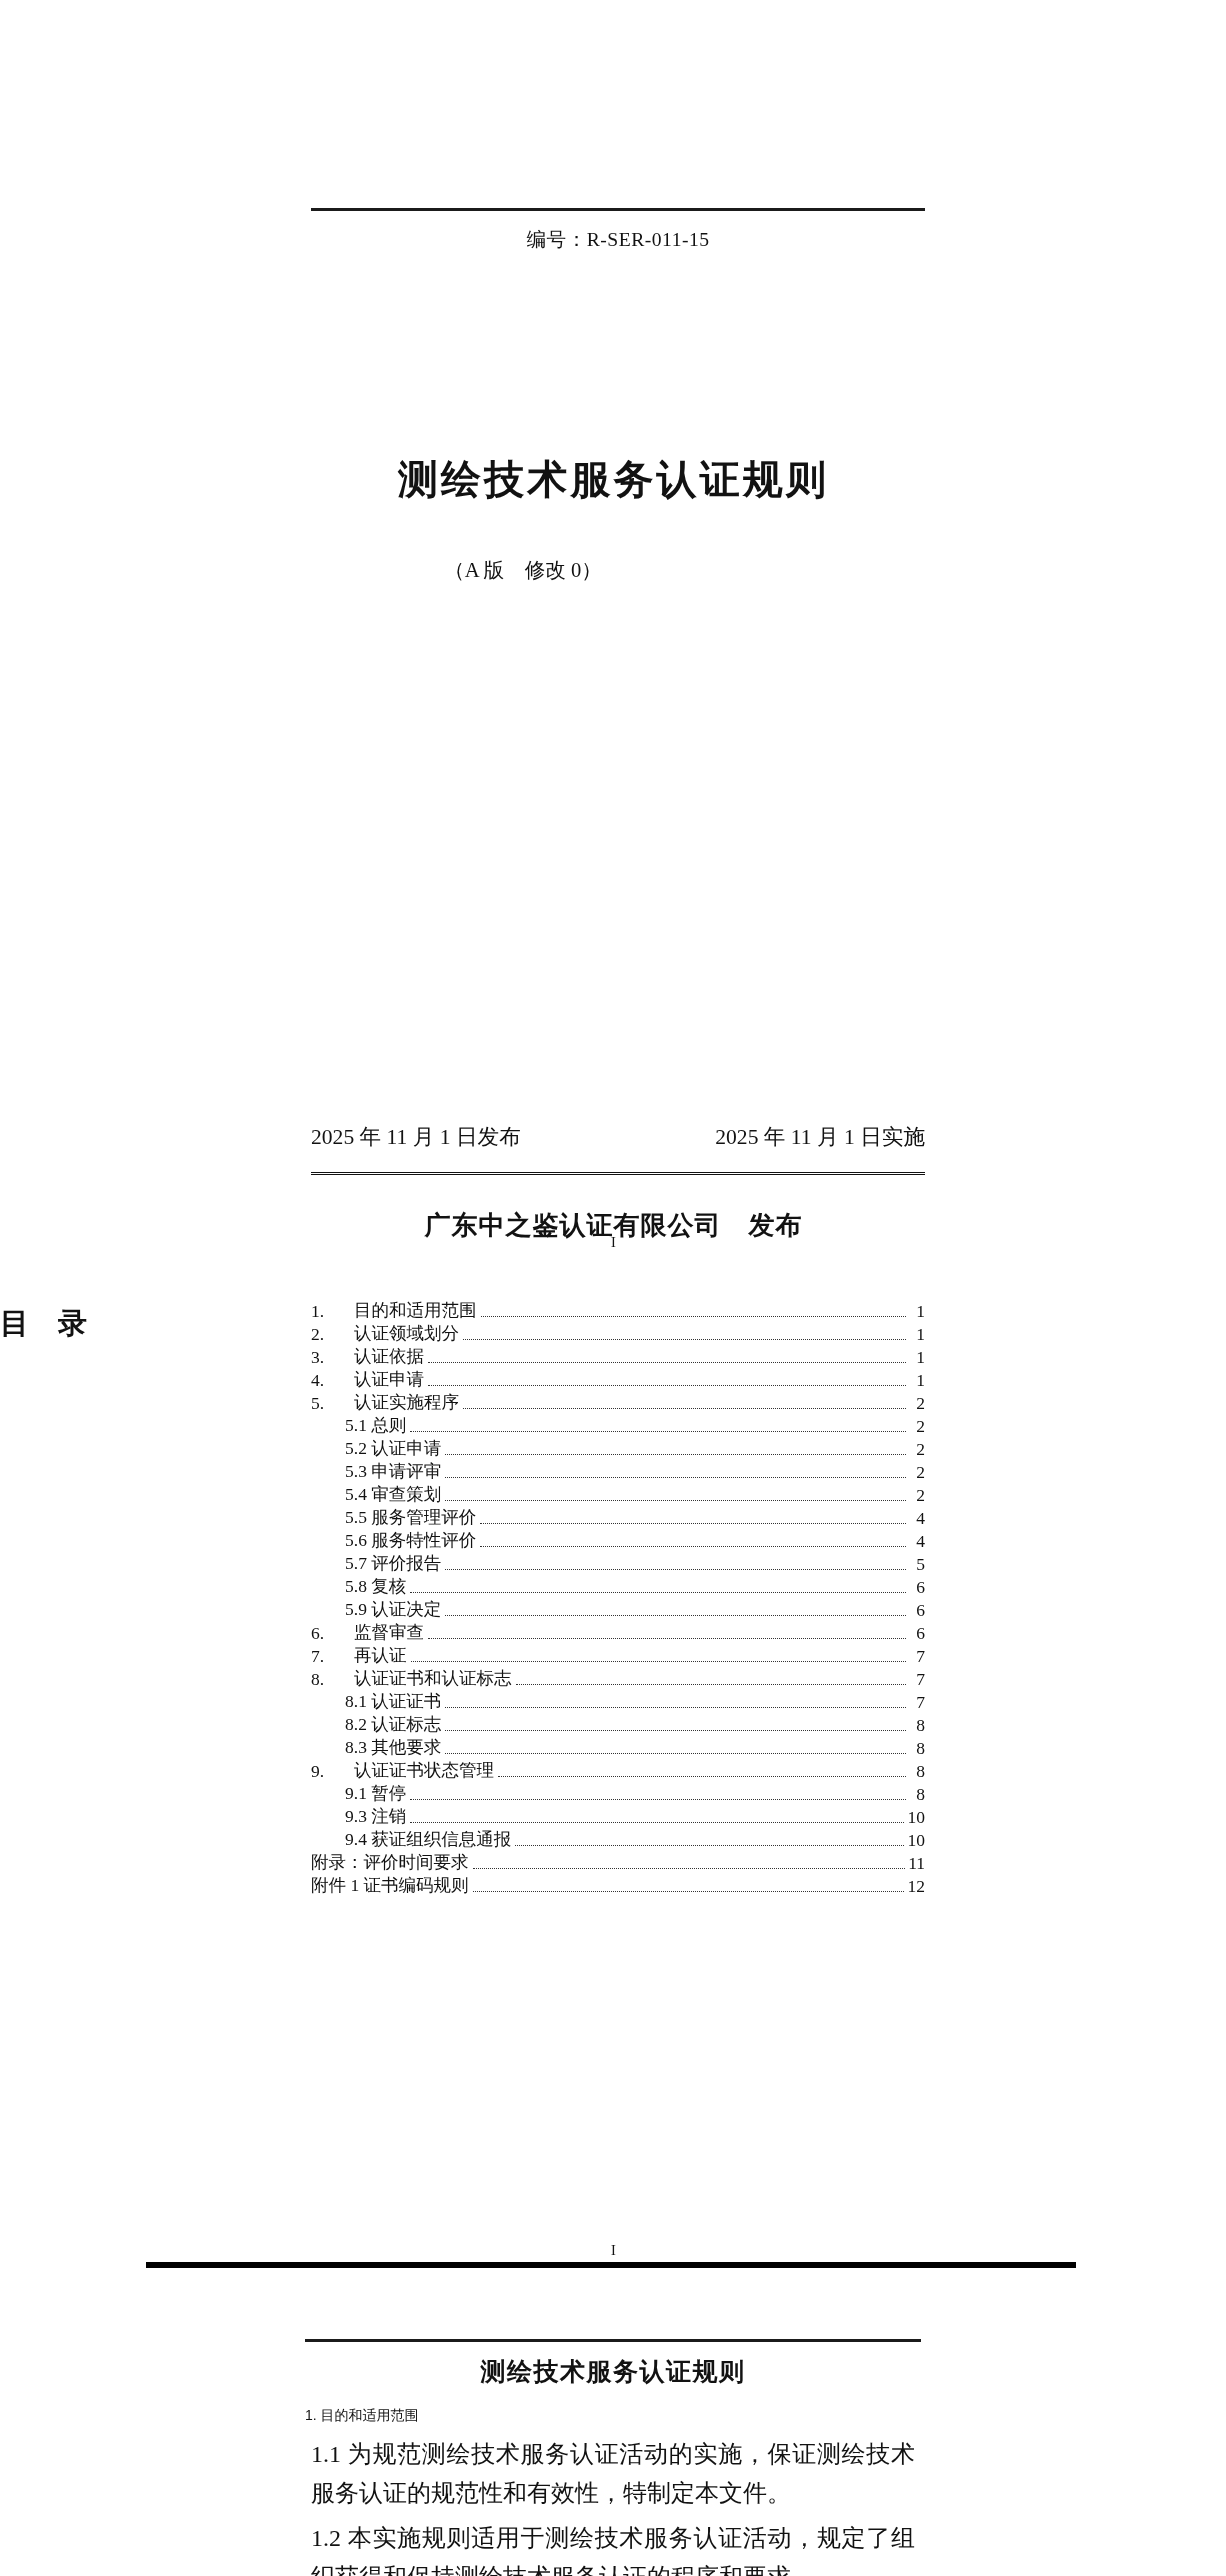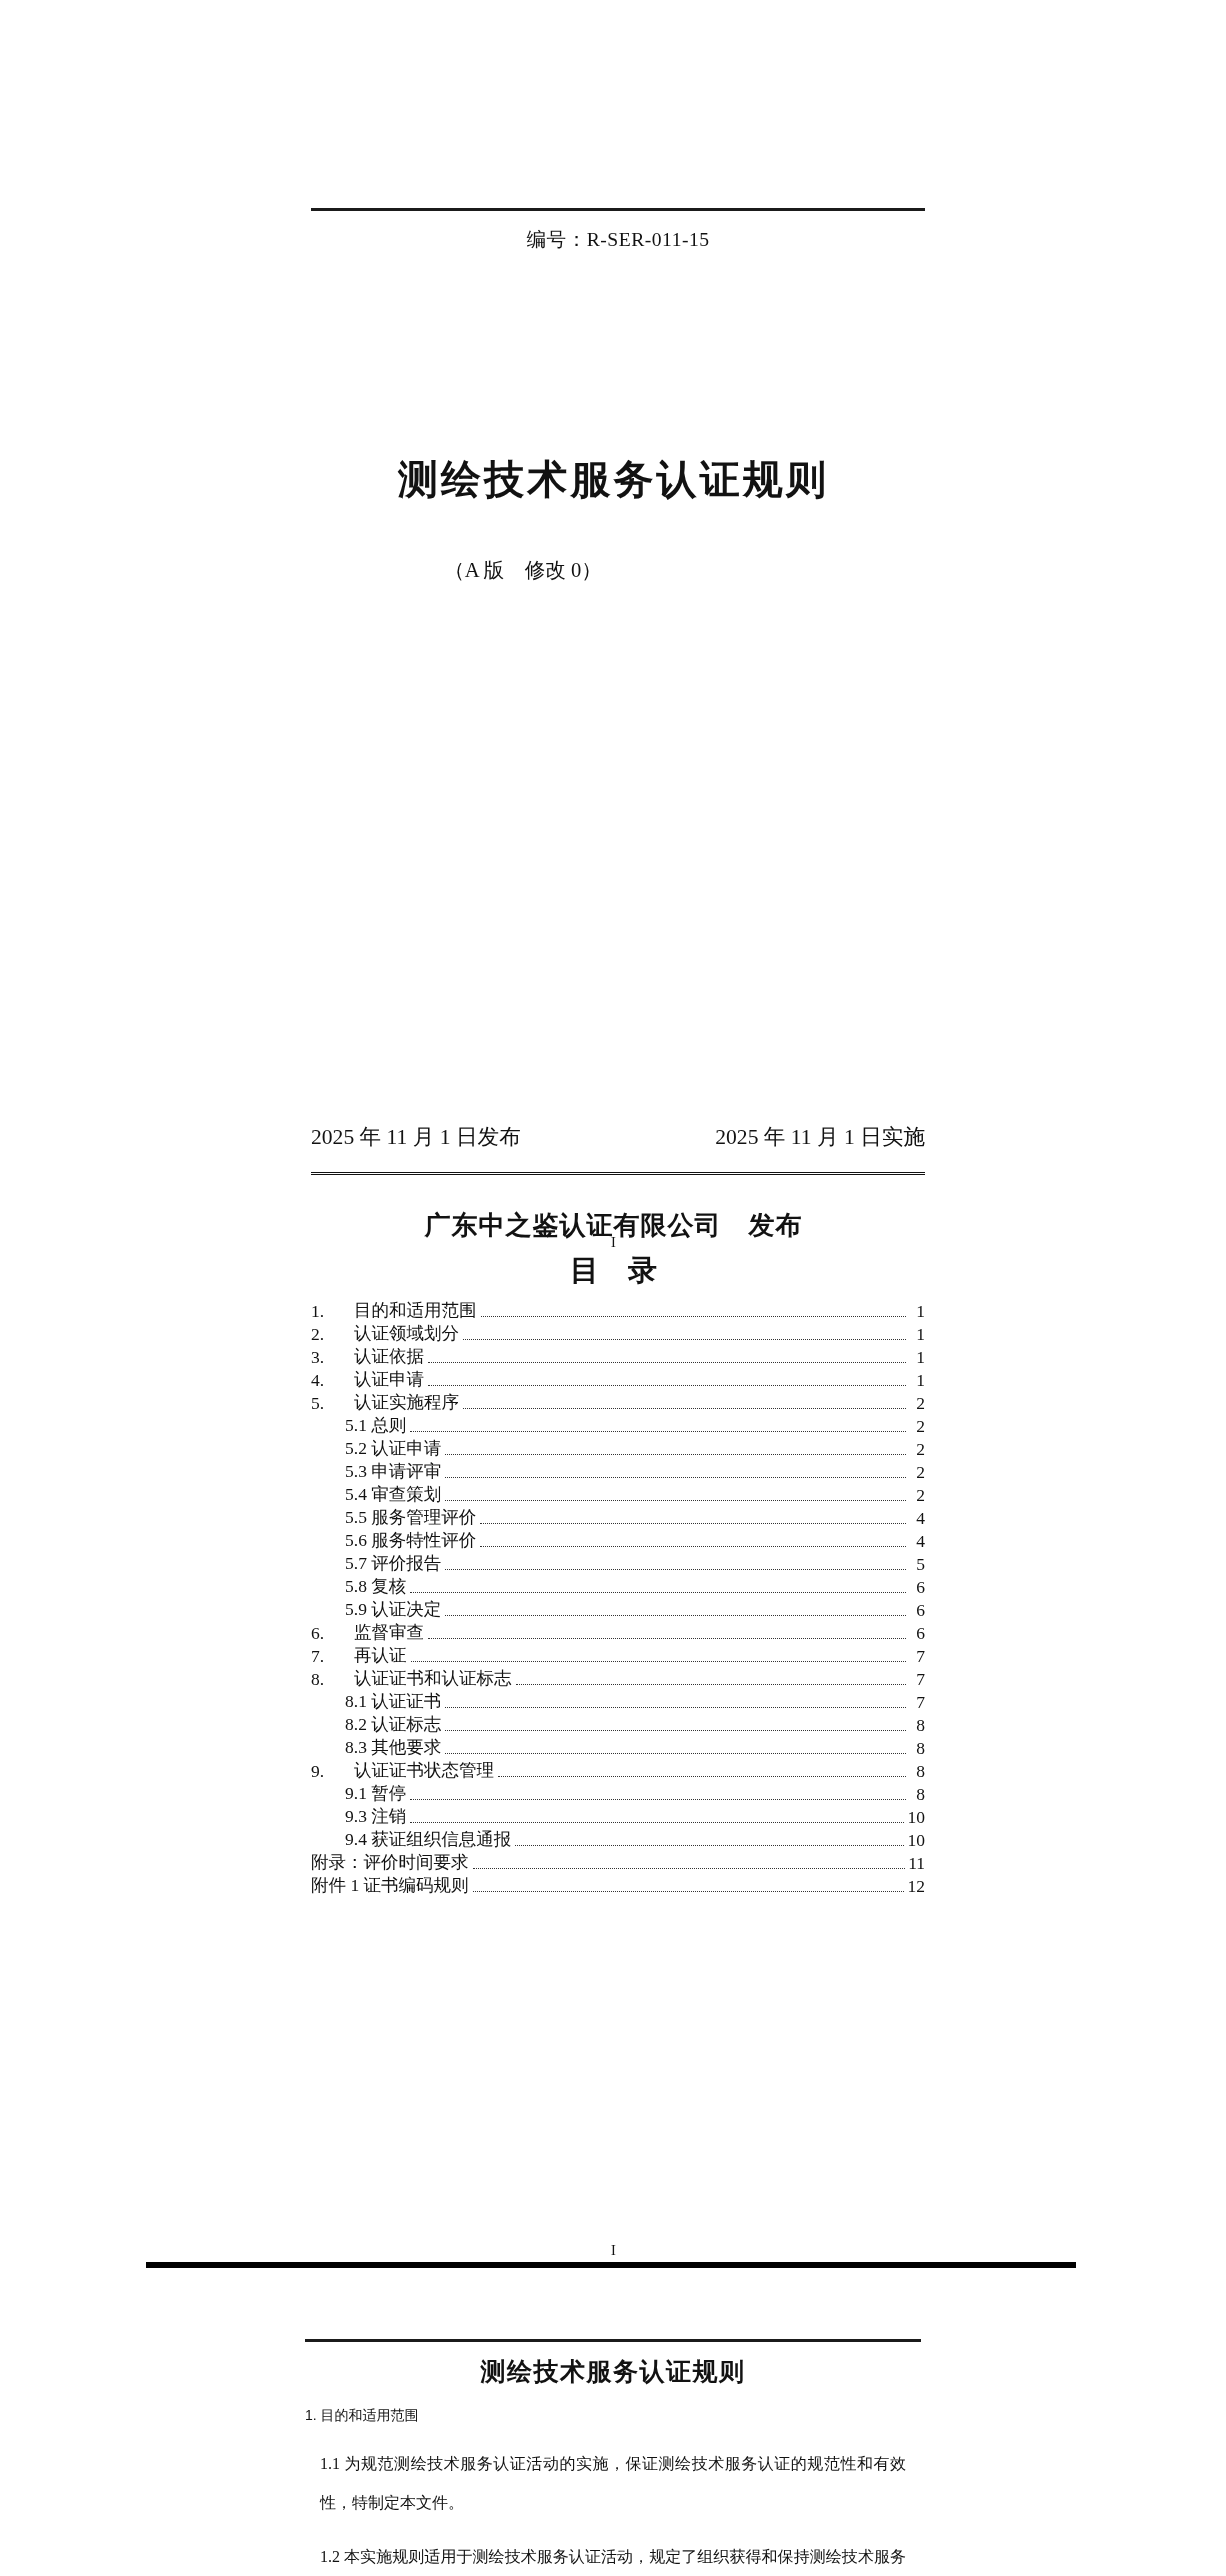--- a/index.html
+++ b/index.html
@@ -24,21 +24,21 @@
     position:absolute;left:311px;top:1122px;width:614px;
     display:flex;justify-content:space-between;
     font-size:21.6px;padding-bottom:21px;border-bottom:3.1px double #111;
   }
   .publisher{
     position:absolute;left:0;top:1176px;width:1227px;text-align:center;
     font-family:"Liberation Sans", sans-serif;font-weight:bold;font-size:26px;letter-spacing:1px;margin-top:32px;
   }
   .toc-marker{position:absolute;left:0;top:1234px;width:1227px;text-align:center;font-size:14.4px;}
   .toc-title{
-    position:absolute;left:0;top:1251px;width:1227px;text-align:center;
+    position:absolute;left:0;top:1304px;width:1227px;text-align:left;
     font-family:"Liberation Sans", sans-serif;font-weight:bold;font-size:29px;margin:0;
   }
   .toc{position:absolute;left:311px;top:1299px;width:614px;}
   .toc-row{display:flex;align-items:flex-end;height:23px;font-size:17.5px;}
   .toc-num{flex:none;}
   .toc-row.lvl1 .toc-num{width:43px;}
   .toc-row.lvl2{padding-left:34px;}
   .toc-label{flex:none;white-space:nowrap;}
   .toc-dots{flex:1;border-bottom:1.5px dotted #333;margin:0 3.1px 4.6px 4.1px;}
   .toc-page{flex:none;min-width:15.5px;text-align:right;}
@@ -49,21 +49,21 @@
   .page2{position:absolute;left:305px;top:2339px;width:616px;}
   .p2-rule{height:2.6px;background:#1b1b1b;margin-bottom:13.4px;}
   .p2-title{
     text-align:center;font-family:"Liberation Sans", sans-serif;font-weight:bold;
     font-size:25px;margin:7.2px 0 11.3px 0;letter-spacing:1.5px;
   }
   .sec-heading{
     font-family:"Liberation Sans", sans-serif;font-weight:normal;
     font-size:14px;margin:13.4px 0 4.1px 0;line-height:28px;
   }
-  .para{font-size:16px;line-height:39px;margin:15px;text-align:justify;}
+  .para{font-size:24px;line-height:39px;margin:6px;text-align:justify;}
   .para.flush{}
 </style>
 </head>
 <body>
 
 <div class="canvas">
 
   <div class="top-rule"></div>
   <div class="doc-number">编号：R-SER-011-15</div>
   <h1 class="cover-title">测绘技术服务认证规则</h1>

